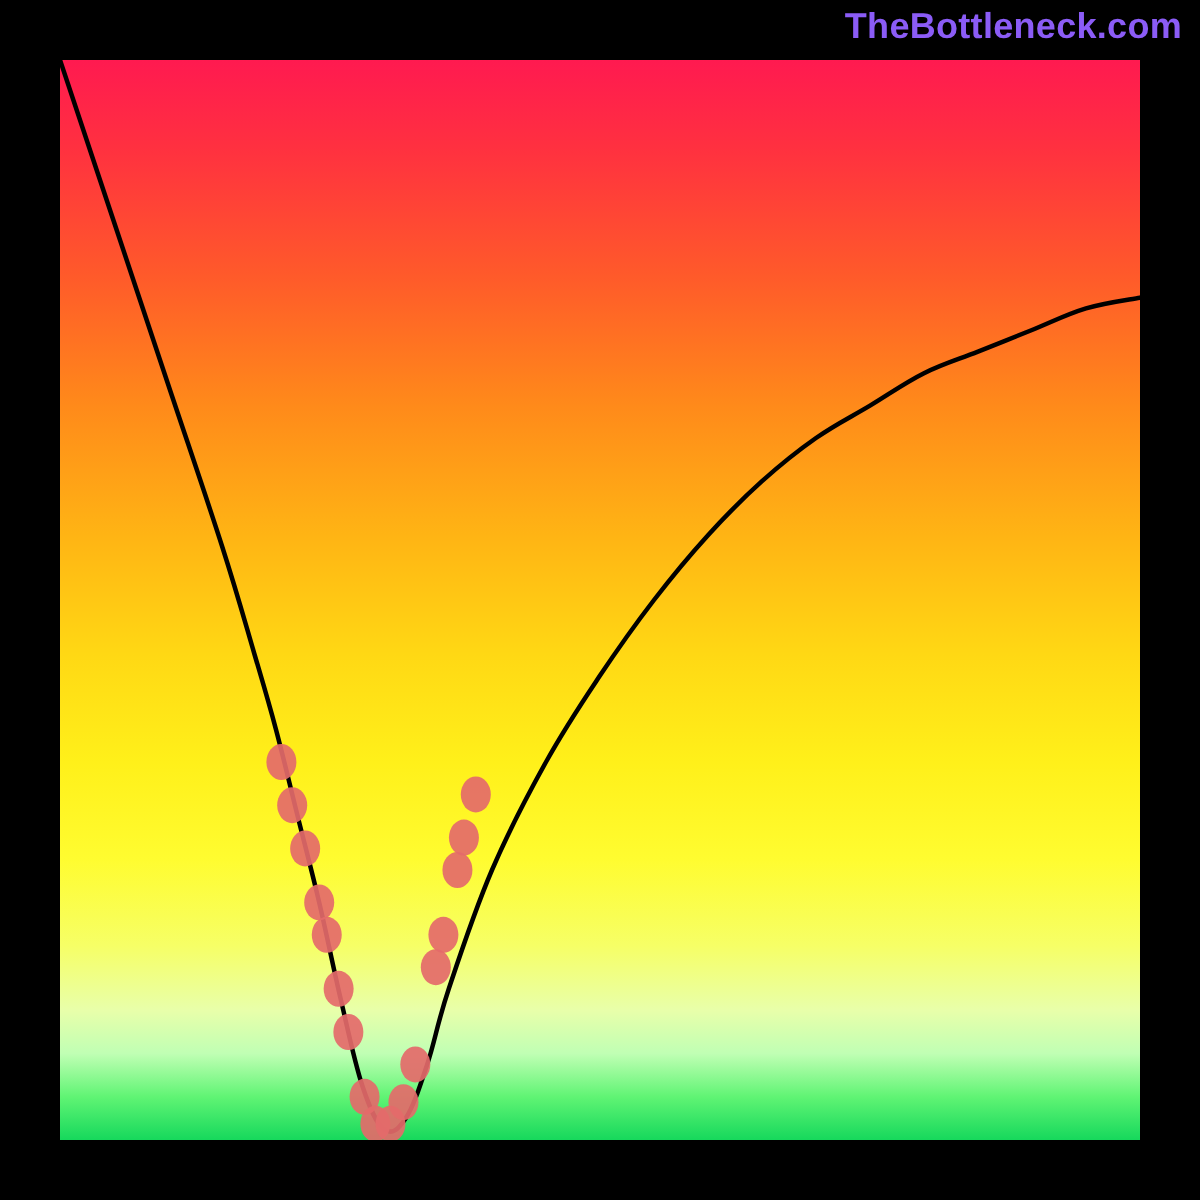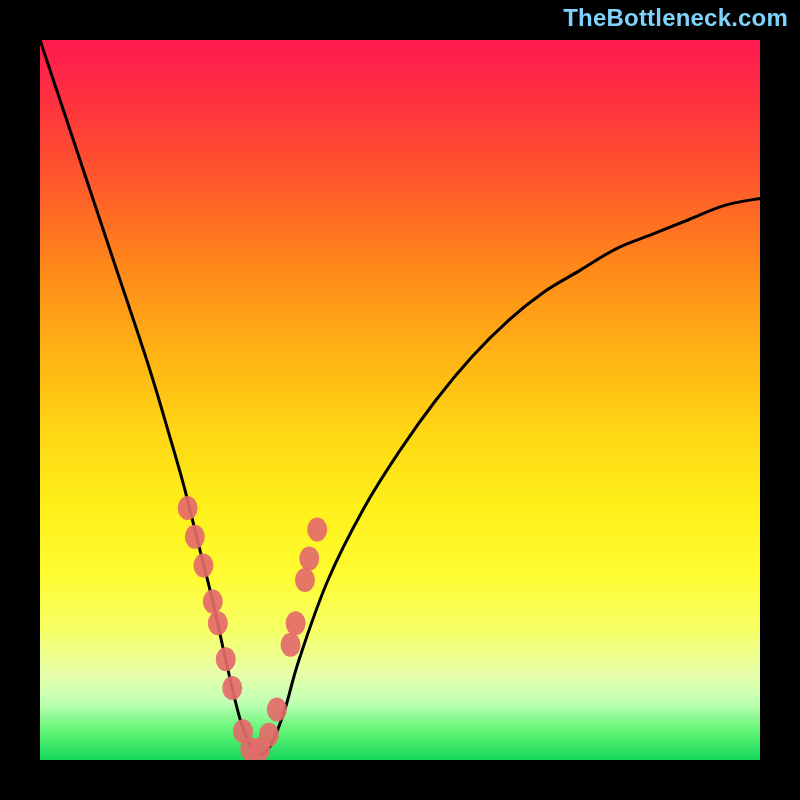--- a/index.html
+++ b/index.html
@@ -14,21 +14,21 @@
   .frame {
     position: relative;
     width: 800px;
     height: 800px;
     background: #000;
   }
   .watermark {
     position: absolute;
     top: 4px;
     right: 12px;
-    color: #7dd3fc;
+    color: #8b5cf6;
     font-size: 24px;
     font-weight: 600;
     letter-spacing: 0.2px;
     z-index: 5;
   }
   .plot-area {
     position: absolute;
     left: 40px;
     top: 40px;
     width: 720px;

